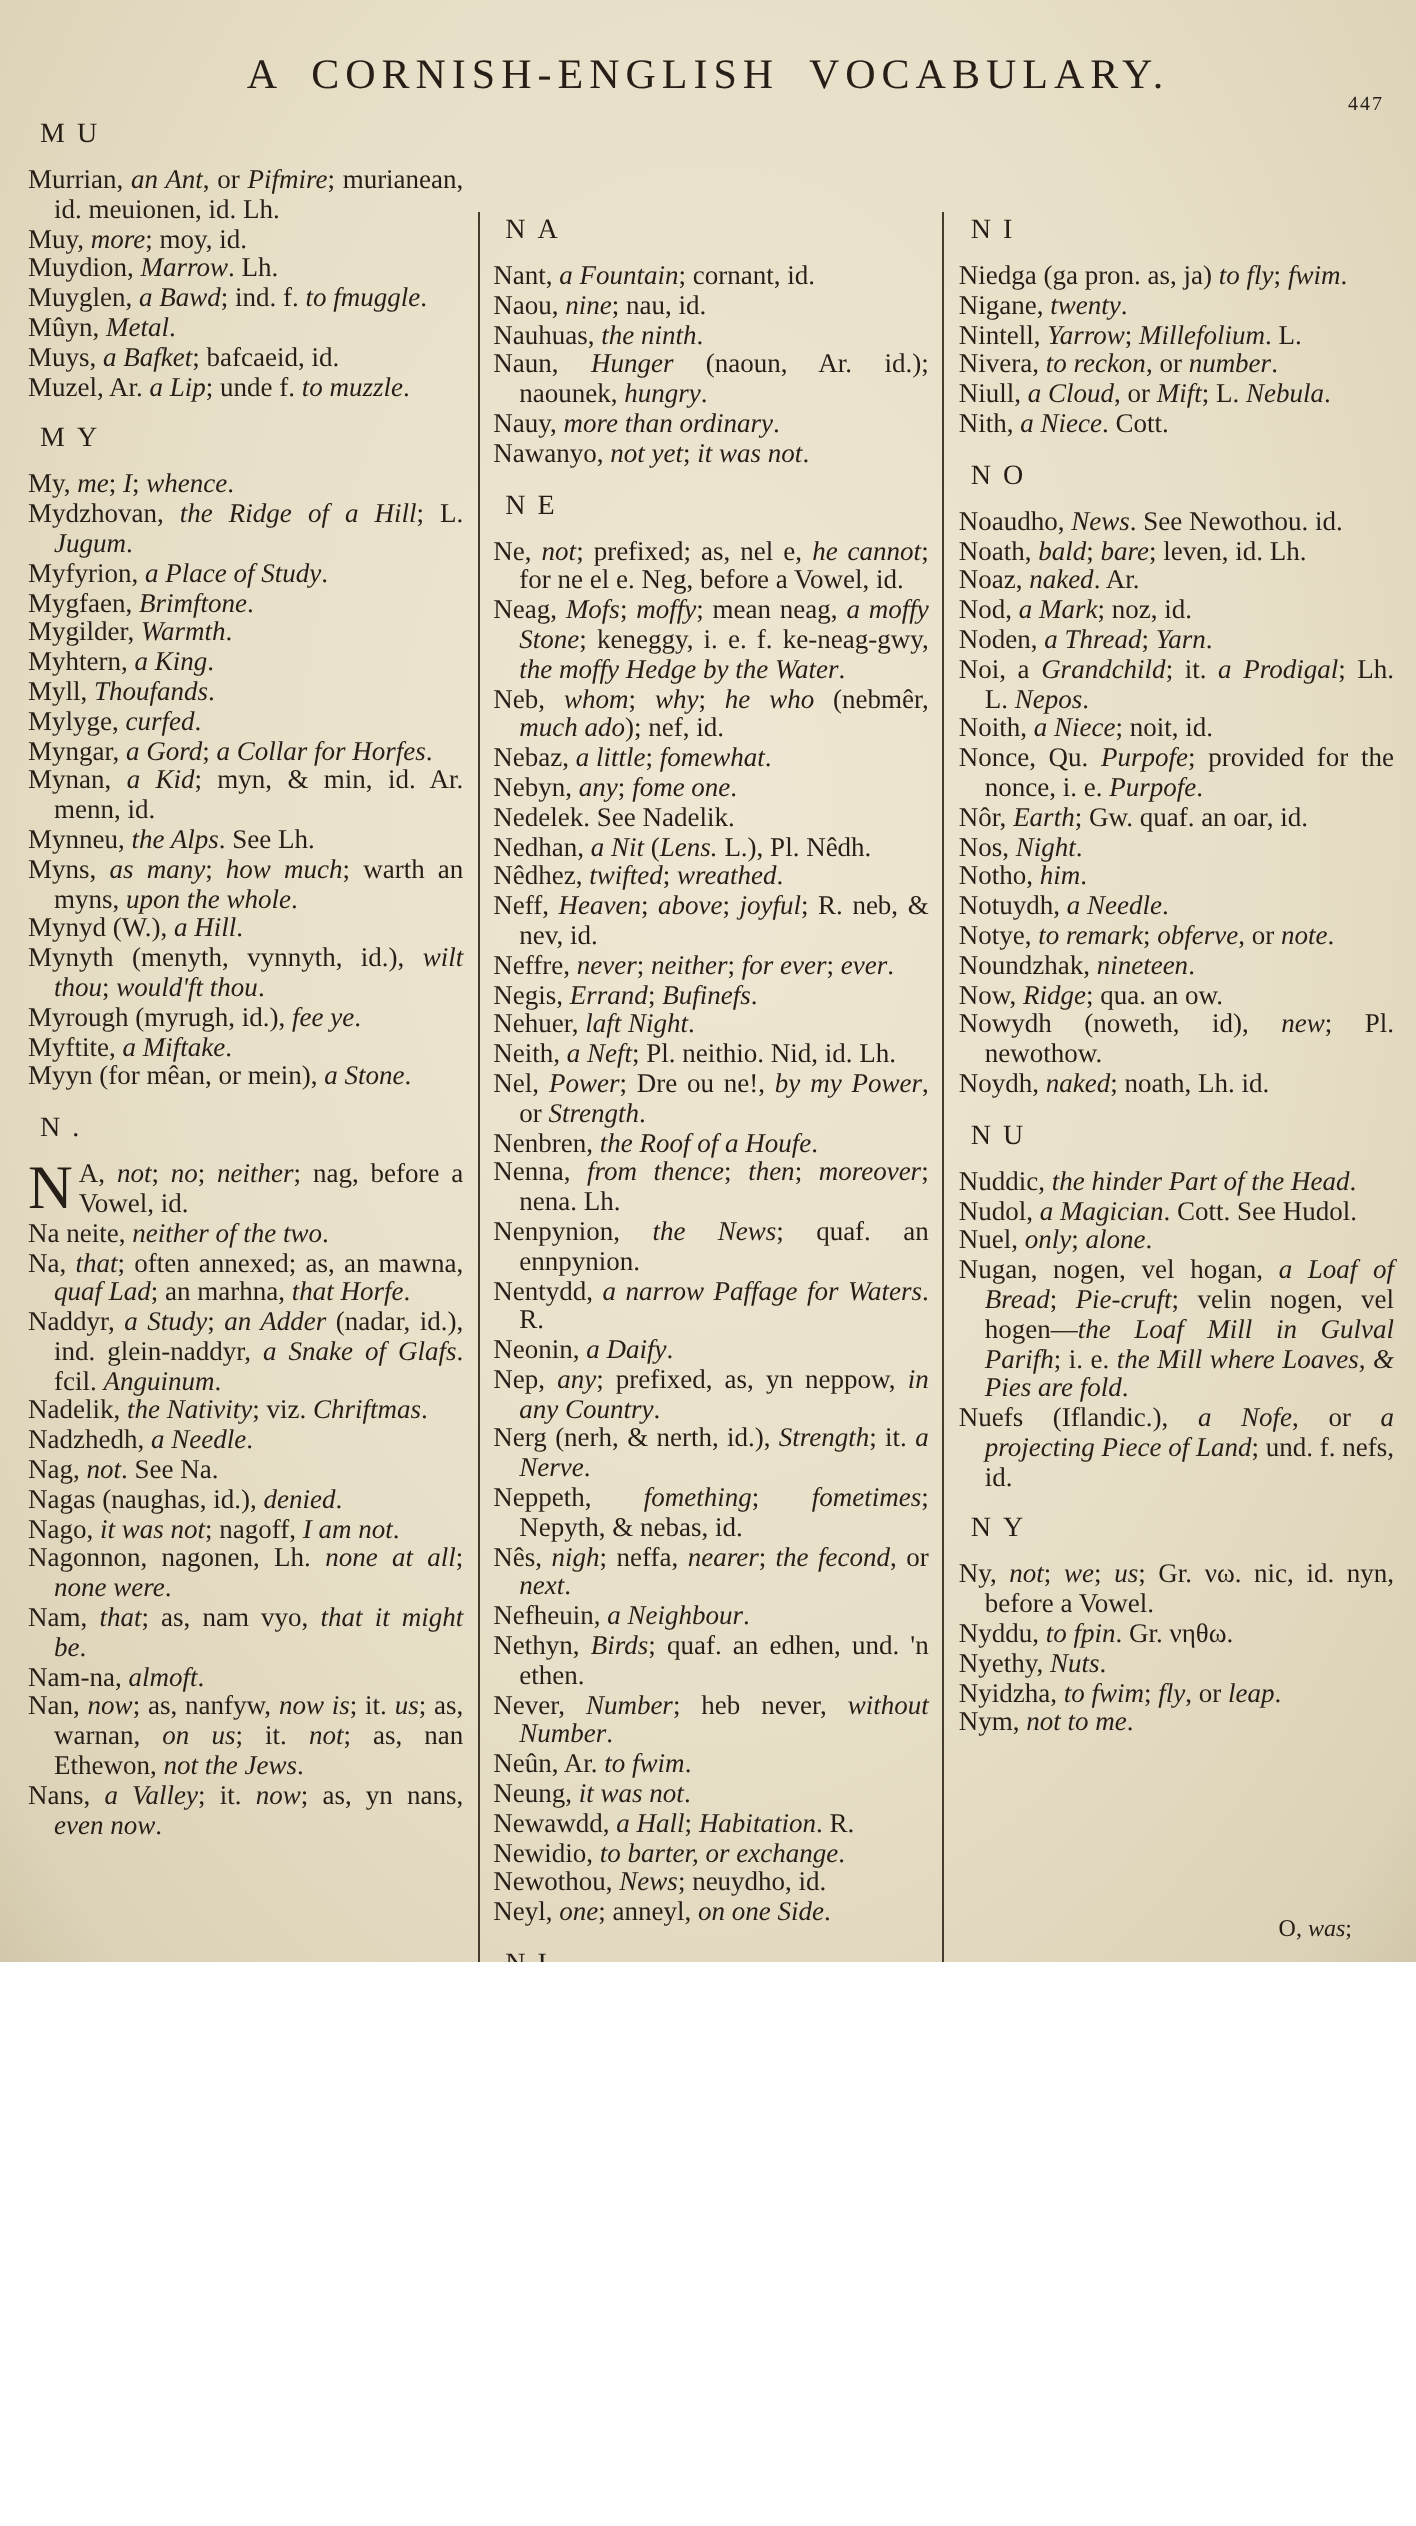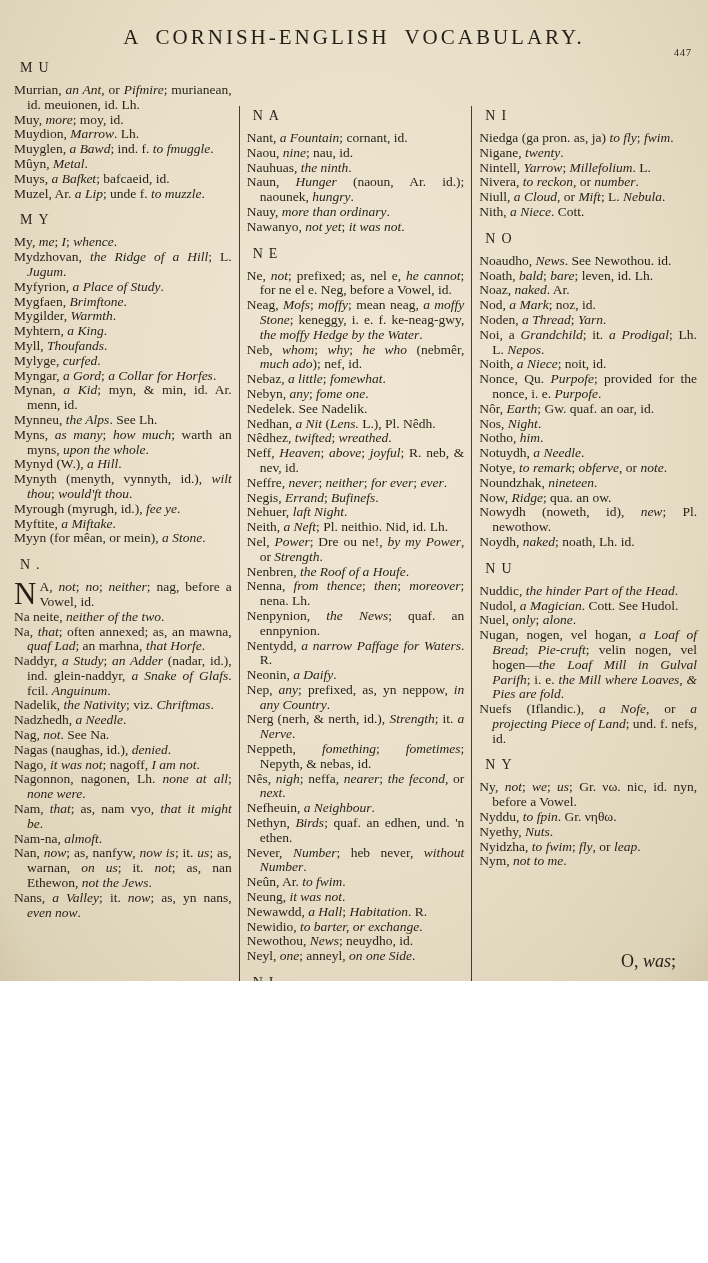--- a/index.html
+++ b/index.html
@@ -64,21 +64,21 @@
   .drop-cap {
     float: left;
     font-size: 31px;
     line-height: 25px;
     margin: 1px 3px 0 0;
   }
   .catchword {
     position: absolute;
     right: 32px;
     bottom: 9px;
-    font-size: 18px;
+    font-size: 12px;
   }
 </style>
 </head>
 <body>
 
 <div class="page">
   <div class="title">A CORNISH-ENGLISH VOCABULARY.</div>
   <div class="page-number">447</div>
   <div class="columns">
       <div class="column">

